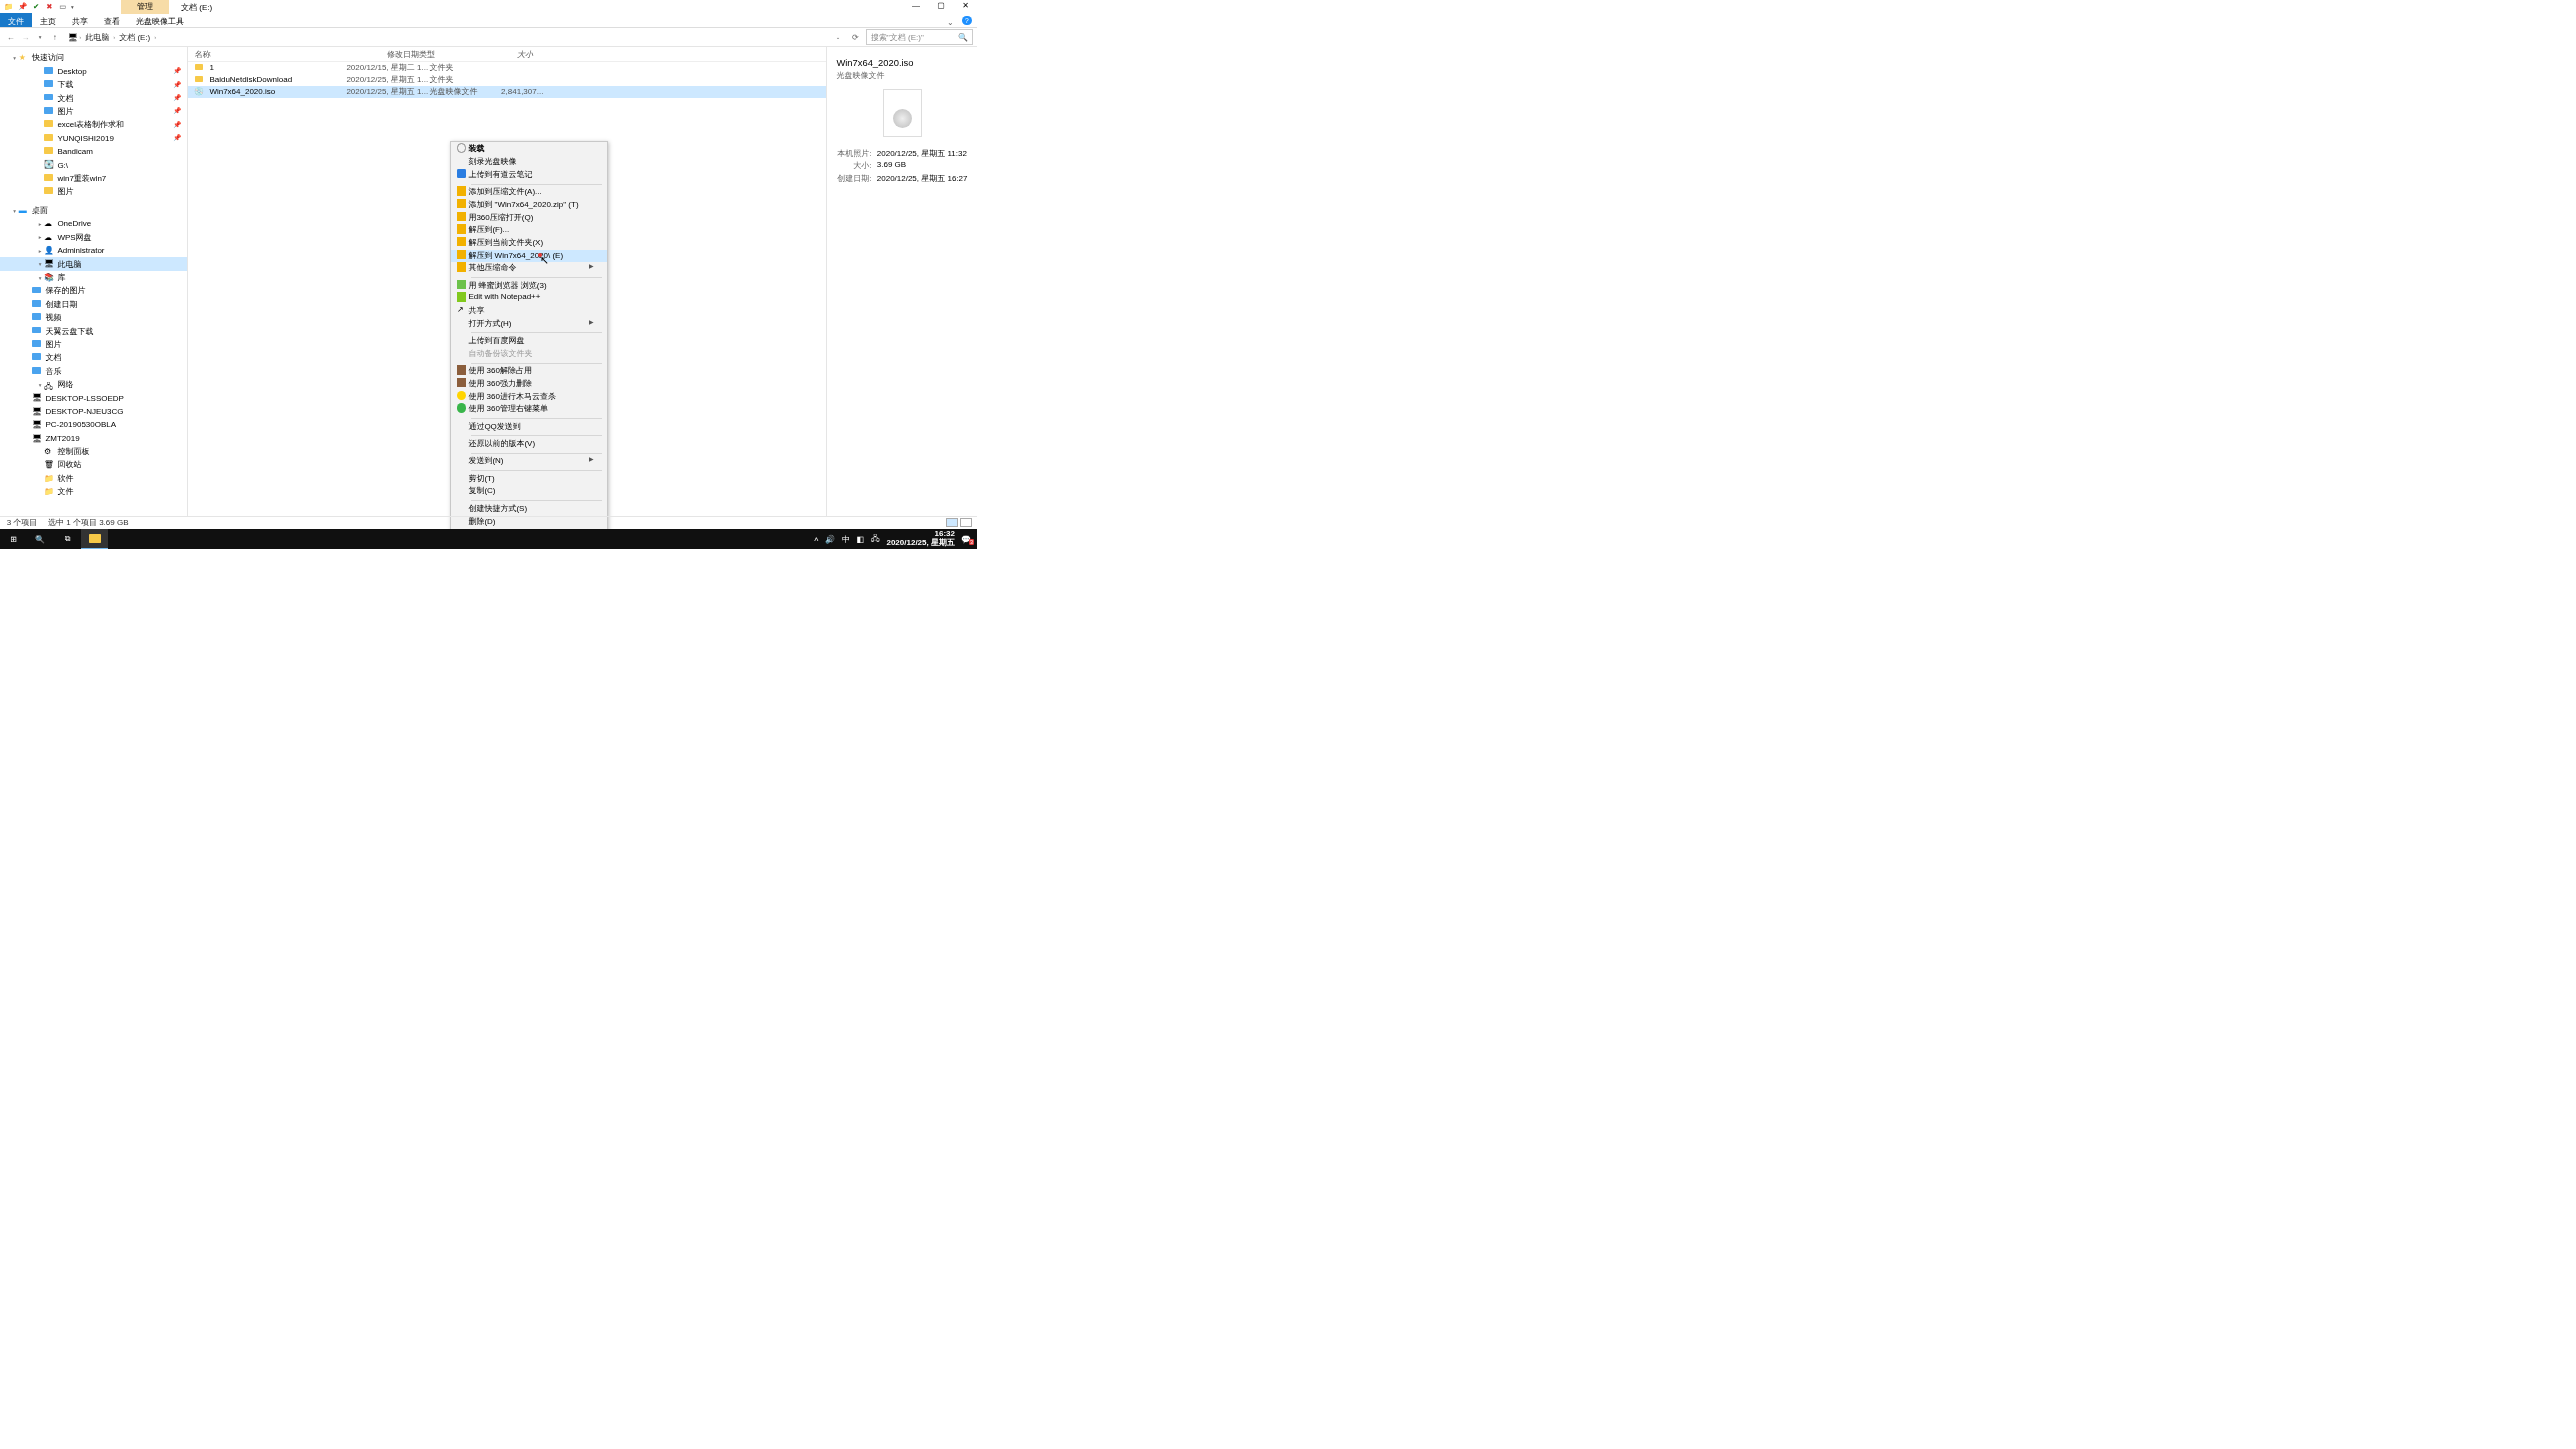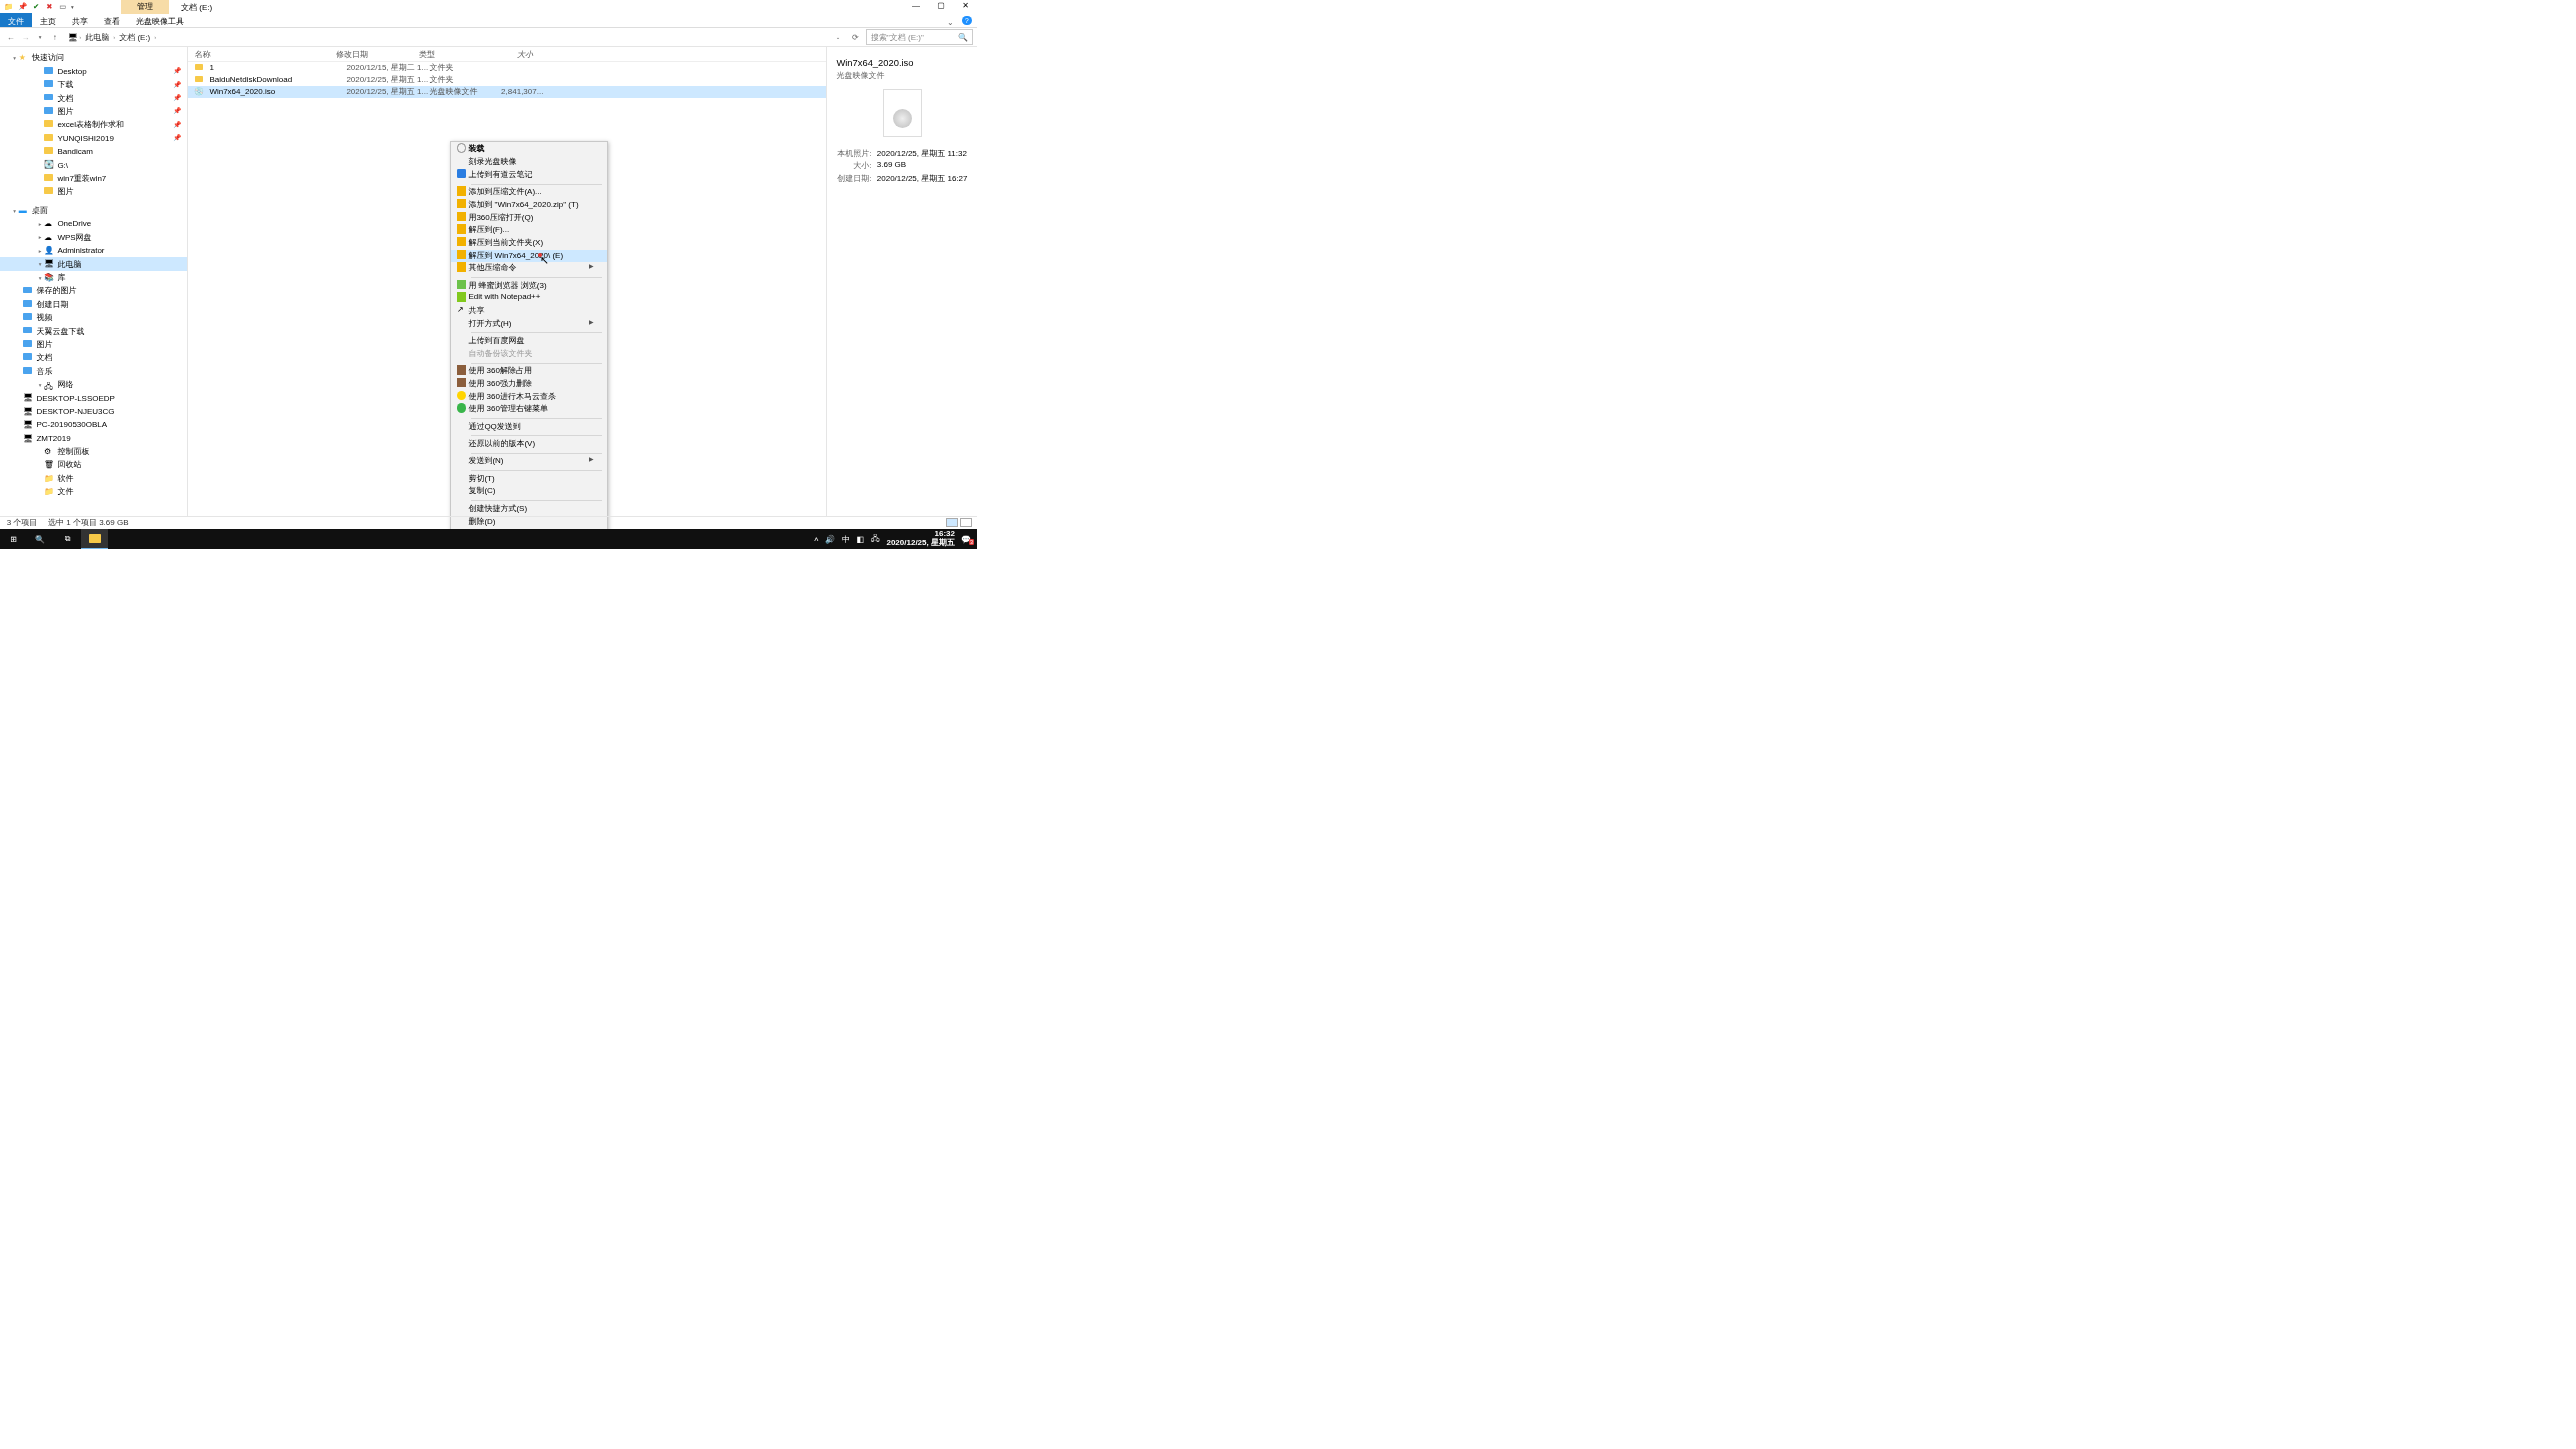--- a/index.html
+++ b/index.html
@@ -32,28 +32,28 @@
 
 
 .main { display: flex; height: calc(100% - 13.4px - 14.8px - 19px - 13.4px - 20px); }
 .sidebar { width: 188px; border-right: 0.7px solid #e5e5e5; overflow: hidden; padding-top: 4px; }
 .snode { display: flex; align-items: center; height: 13.4px; padding-right: 5.4px; cursor: pointer; }
 .snode.sel { background: #cde8ff; }
 .snode .arrow { width: 8px; display: inline-block; text-align: center; color: #777; font-size: 5.4px; }
 .snode .ico { width: 10.7px; height: 9.4px; margin-right: 2.7px; }
 .snode .label { flex: 1; white-space: nowrap; }
 .snode .pin { color: #888; font-size: 6.7px; }
-.ind1 { padding-left: 10.7px; } .ind2 { padding-left: 36px; } .ind3 { padding-left: 15px; }
+.ind1 { padding-left: 10.7px; } .ind2 { padding-left: 36px; } .ind3 { padding-left: 24px; }
 .ico-folder { background: #f7c948; border-radius: 0.7px; width: 8.7px; height: 6.7px; display: inline-block; }
 .ico-folder-blue { background: #4aa3ee; border-radius: 0.7px; width: 8.7px; height: 6.7px; display: inline-block; }
 
 
 .content { flex: 1; position: relative; }
 .colhdr { display: flex; height: 14.8px; align-items: center; border-bottom: 0.7px solid #eee; color: #555; }
-.col-name { width: 148px; padding-left: 6.7px; } .col-date { width: 83px; } .col-type { width: 67px; } .col-size { width: 47px; text-align: right; font-style: italic; }
+.col-name { width: 148px; padding-left: 6.7px; } .col-date { width: 83px; text-align: right; } .col-type { width: 67px; } .col-size { width: 47px; text-align: right; font-style: italic; }
 .row { display: flex; height: 12px; align-items: center; padding-left: 6.7px; }
 .row .ico { width: 10.7px; margin-right: 4px; }
 .row.sel { background: #cde8ff; }
 .cell-name { width: 137px; } .cell-date { width: 83px; color: #555; } .cell-type { width: 67px; color: #555; } .cell-size { width: 47px; text-align: right; color: #555; }
 
 
 .details { width: 151px; border-left: 0.7px solid #e5e5e5; padding: 9.4px; }
 .details h3 { font-size: 9.4px; font-weight: 400; margin-bottom: 2.7px; }
 .details .sub { color: #666; margin-bottom: 8px; }
 .details .thumb { width: 39px; height: 48px; border: 0.7px solid #ddd; margin: 5.4px auto 10.7px; position: relative; background: #fff; }

